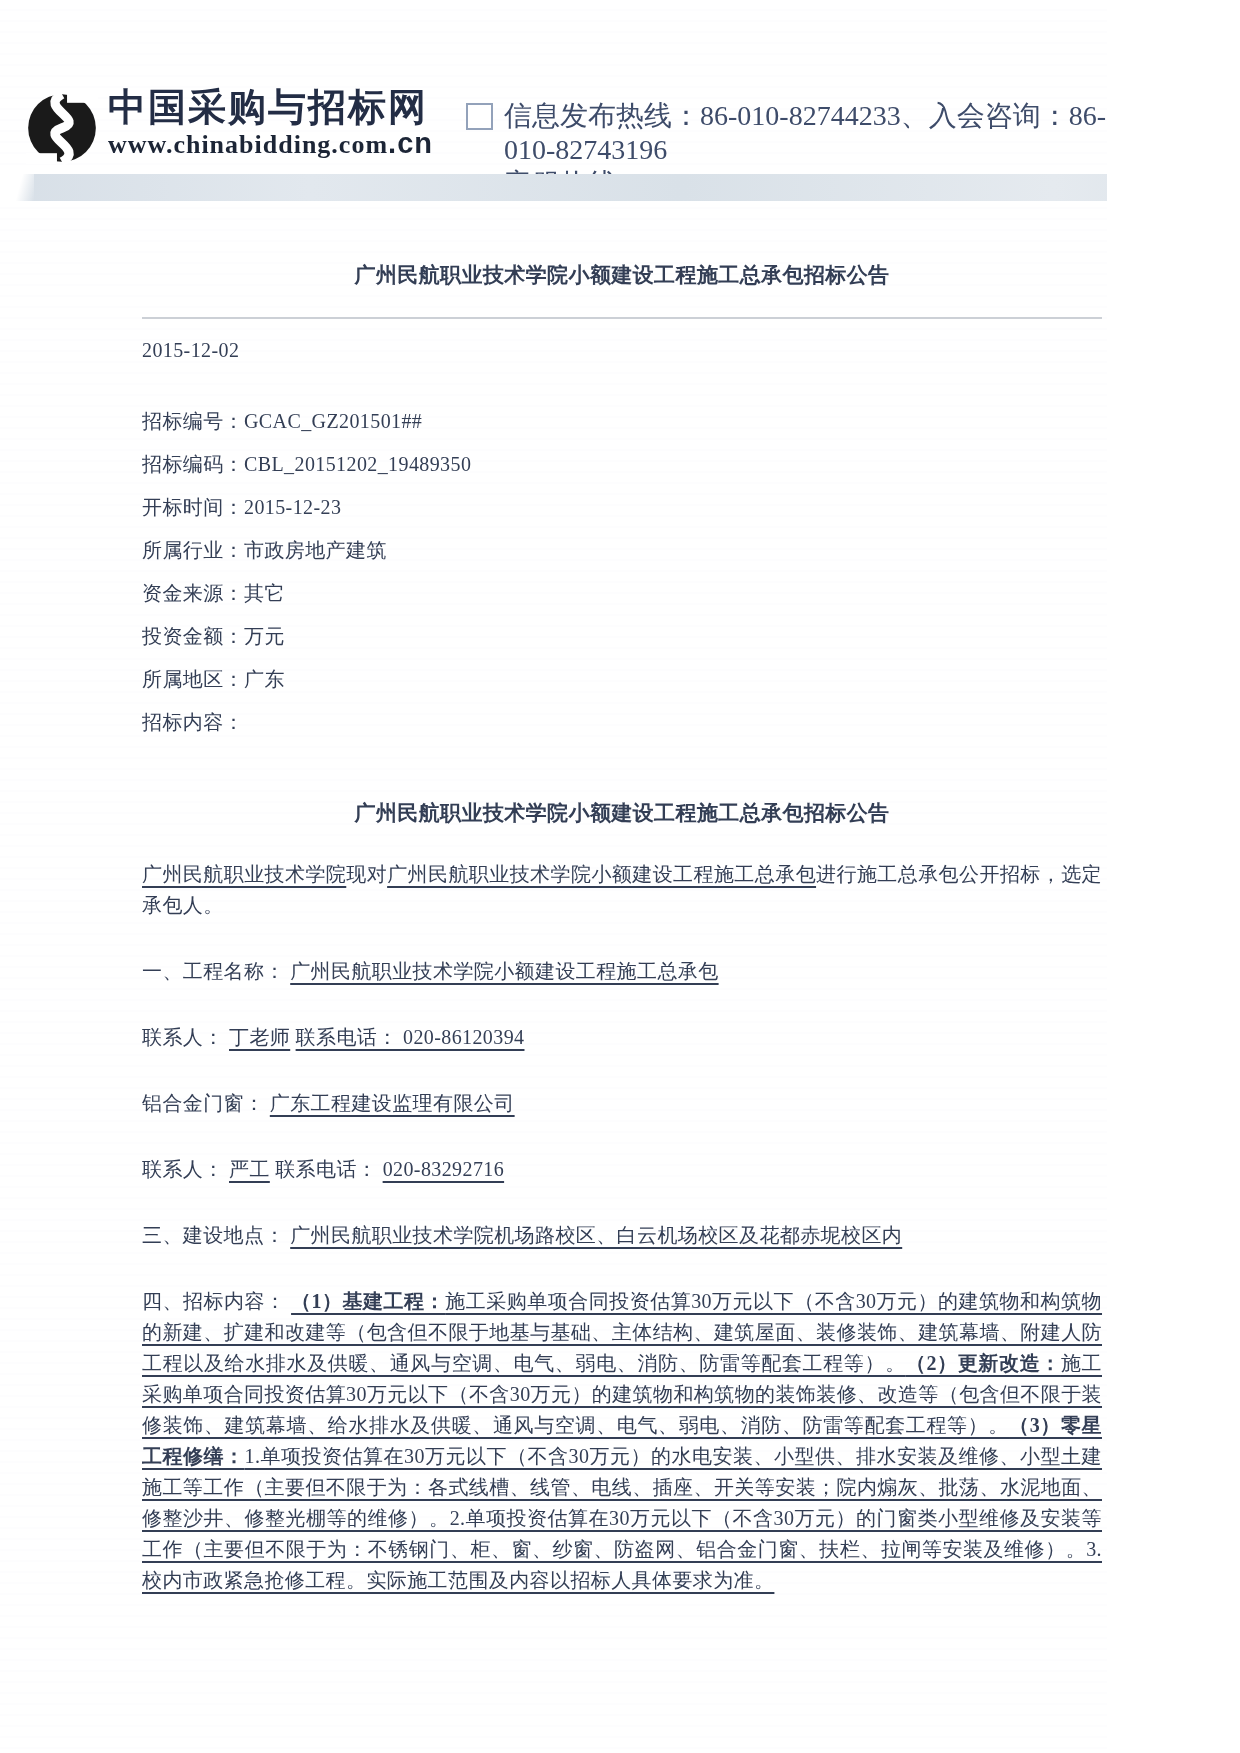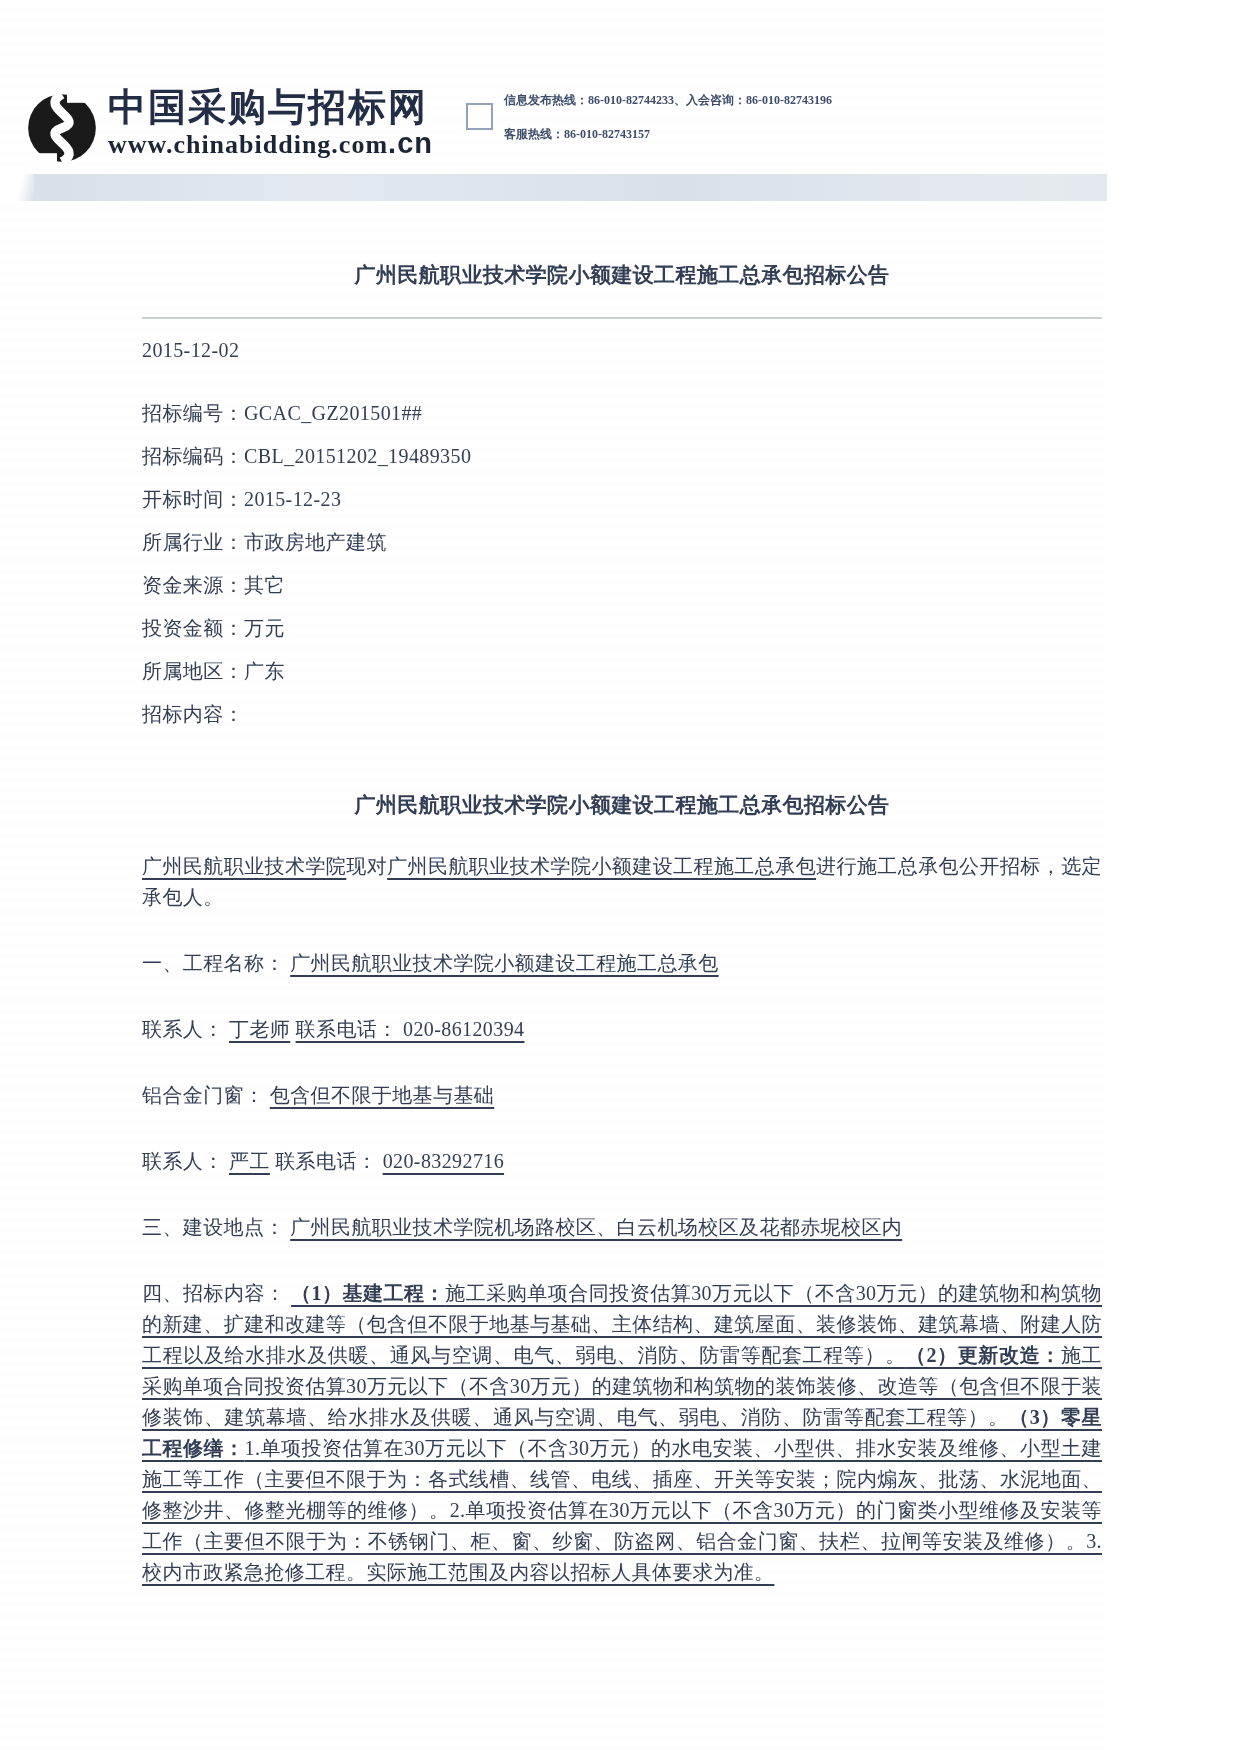--- a/index.html
+++ b/index.html
@@ -12,32 +12,32 @@
   
   .logo-wrap{position:absolute;left:26px;top:86px;display:flex;align-items:flex-start;}
   .logo-mark{width:72px;height:76px;margin-top:4px;}
   .logo-text{margin-left:10px;}
   .logo-cn{font-family:"Liberation Sans","DejaVu Sans",sans-serif;font-weight:bold;
     font-size:38px;line-height:42px;color:#232d45;letter-spacing:2px;}
   .logo-url{font-size:26px;line-height:30px;font-weight:bold;color:#1c2536;letter-spacing:1px;}
   .logo-url .suffix{font-weight:900;font-size:29px;font-family:"Liberation Sans","DejaVu Sans",sans-serif;text-align:center;}
   .hdr-checkbox{position:absolute;left:466px;top:103px;width:23px;height:23px;
     border:2px solid #93a2ba;background:#fff;}
-  .hdr-contact{position:absolute;left:504px;top:83px;font-size:12px;line-height:34px;color:#3e4c6a;font-weight:bold;}
+  .hdr-contact{position:absolute;left:504px;top:99px;font-size:28px;line-height:34px;color:#3e4c6a;}
   .band{position:absolute;left:0;top:174px;width:1240px;height:27px;
     background:linear-gradient(90deg,#d7dfe7 0%,#e2e8ee 25%,#d9e1e8 55%,#e5eaef 85%,#dce3ea 100%);}
   .band-notch{position:absolute;left:0;top:174px;width:34px;height:27px;
     background:linear-gradient(105deg,#ffffff 55%,rgba(255,255,255,0) 100%);}
   
   .doc{position:absolute;left:142px;top:200px;width:960px;font-size:20px;line-height:31px;
     text-align:justify;letter-spacing:.4px;}
   .doc-title{text-align:center;font-weight:bold;font-size:21px;margin-top:60px;}
   .rule{height:2px;background:#c3c8cf;opacity:.85;margin-top:26px;}
   .doc-date{margin-top:16px;}
-  .meta-fields{margin-top:32px;}
+  .meta-fields{margin-top:40px;}
   .meta-line{height:31px;margin-bottom:12px;white-space:pre;}
   .body-title{text-align:center;font-weight:bold;font-size:21px;margin-top:60px;}
   .block{margin-top:35px;}
   .block.intro{margin-top:30px;}
   .u{text-decoration:underline;text-underline-offset:5px;text-decoration-thickness:1.5px;}
   .b{font-weight:bold;}
 </style>
 </head>
 <body>
 
@@ -77,21 +77,21 @@
         <div class="meta-line"><span>资金来源：</span><span>其它</span></div>
         <div class="meta-line"><span>投资金额：</span><span>万元</span></div>
         <div class="meta-line"><span>所属地区：</span><span>广东</span></div>
         <div class="meta-line"><span>招标内容：</span><span></span></div>
       </div>
     <div class="body-title">广州民航职业技术学院小额建设工程施工总承包招标公告</div>
     <div>
         <div class="block dense intro"><span class="u">广州民航职业技术学院</span><span>现对</span><span class="u">广州民航职业技术学院小额建设工程施工总承包</span><span>进行施工总承包公开招标，选定承包人。</span></div>
         <div class="block"><span>一、工程名称： </span><span class="u">广州民航职业技术学院小额建设工程施工总承包</span></div>
         <div class="block"><span>联系人： </span><span class="u">丁老师</span><span> </span><span class="u">联系电话： 020-86120394</span></div>
-        <div class="block"><span>铝合金门窗： </span><span class="u">包含但不限于地基与基础</span></div>
+        <div class="block"><span>铝合金门窗： </span><span class="u">广东工程建设监理有限公司</span></div>
         <div class="block"><span>联系人： </span><span class="u">严工</span><span> 联系电话： </span><span class="u">020-83292716</span></div>
         <div class="block"><span>三、建设地点： </span><span class="u">广州民航职业技术学院机场路校区、白云机场校区及花都赤坭校区内</span></div>
         <div class="block dense"><span>四、招标内容： </span><span class="u b">（1）基建工程：</span><span class="u">施工采购单项合同投资估算30万元以下（不含30万元）的建筑物和构筑物的新建、扩建和改建等（包含但不限于地基与基础、主体结构、建筑屋面、装修装饰、建筑幕墙、附建人防工程以及给水排水及供暖、通风与空调、电气、弱电、消防、防雷等配套工程等）。</span><span class="u b">（2）更新改造：</span><span class="u">施工采购单项合同投资估算30万元以下（不含30万元）的建筑物和构筑物的装饰装修、改造等（包含但不限于装修装饰、建筑幕墙、给水排水及供暖、通风与空调、电气、弱电、消防、防雷等配套工程等）。</span><span class="u b">（3）零星工程修缮：</span><span class="u">1.单项投资估算在30万元以下（不含30万元）的水电安装、小型供、排水安装及维修、小型土建施工等工作（主要但不限于为：各式线槽、线管、电线、插座、开关等安装；院内煽灰、批荡、水泥地面、修整沙井、修整光棚等的维修）。2.单项投资估算在30万元以下（不含30万元）的门窗类小型维修及安装等工作（主要但不限于为：不锈钢门、柜、窗、纱窗、防盗网、铝合金门窗、扶栏、拉闸等安装及维修）。3.校内市政紧急抢修工程。实际施工范围及内容以招标人具体要求为准。</span></div>
         <div class="block"></div>
       </div>
   </div>
 
 </div>
 
 </body></html>

